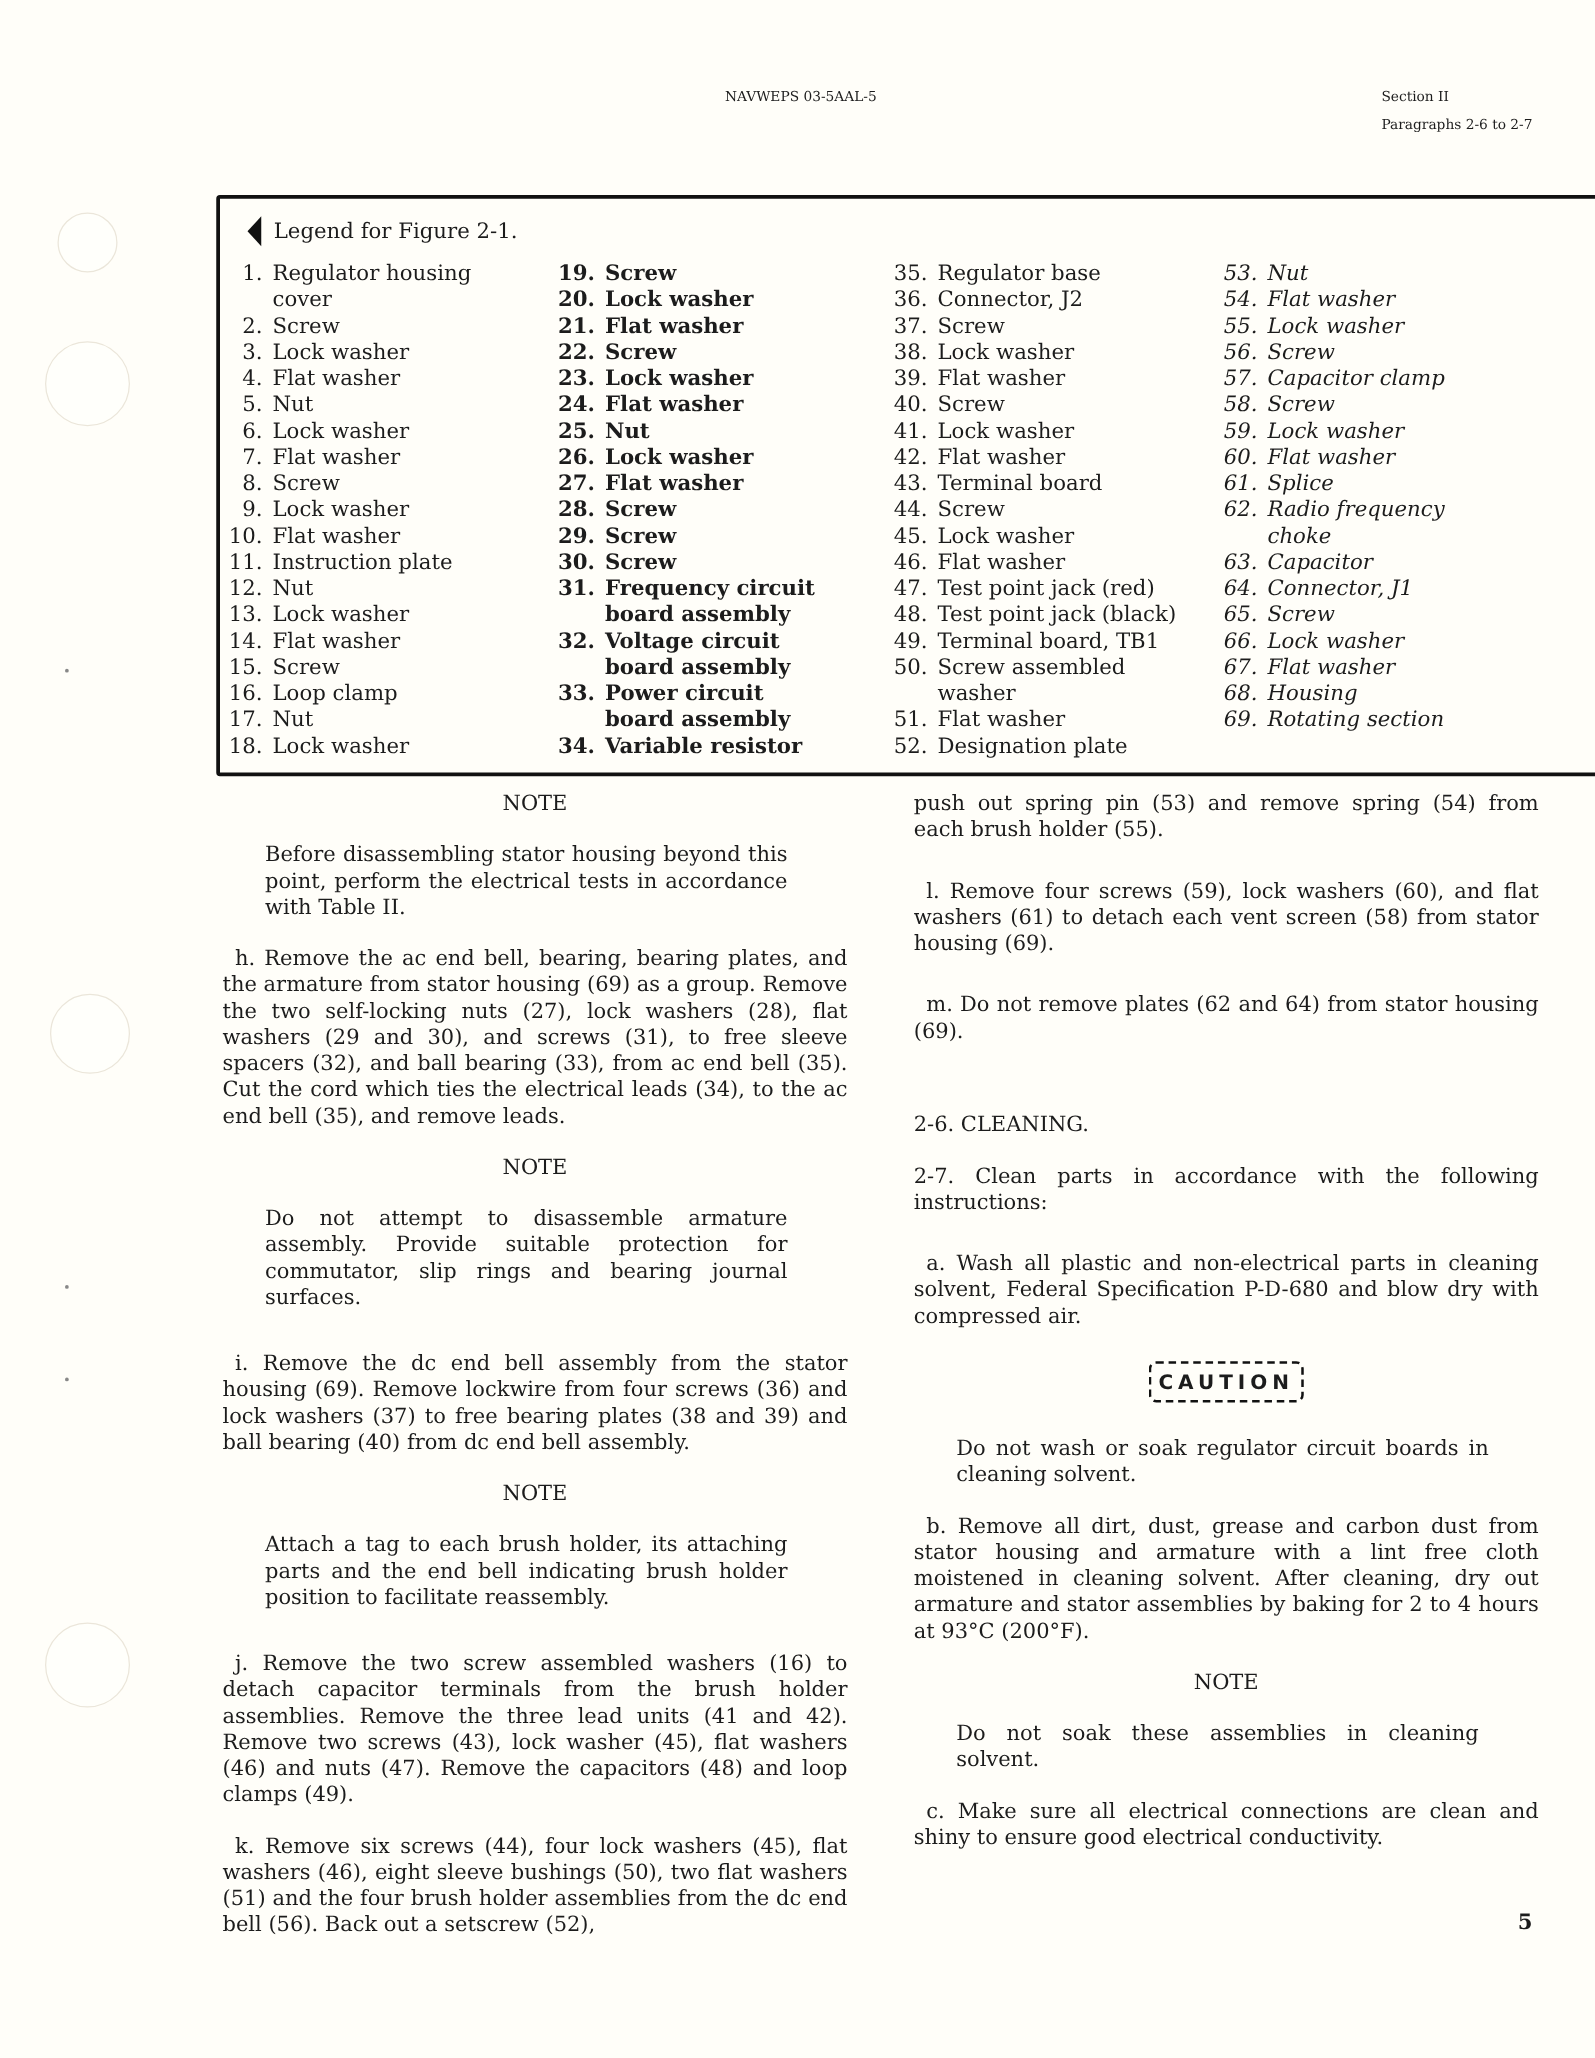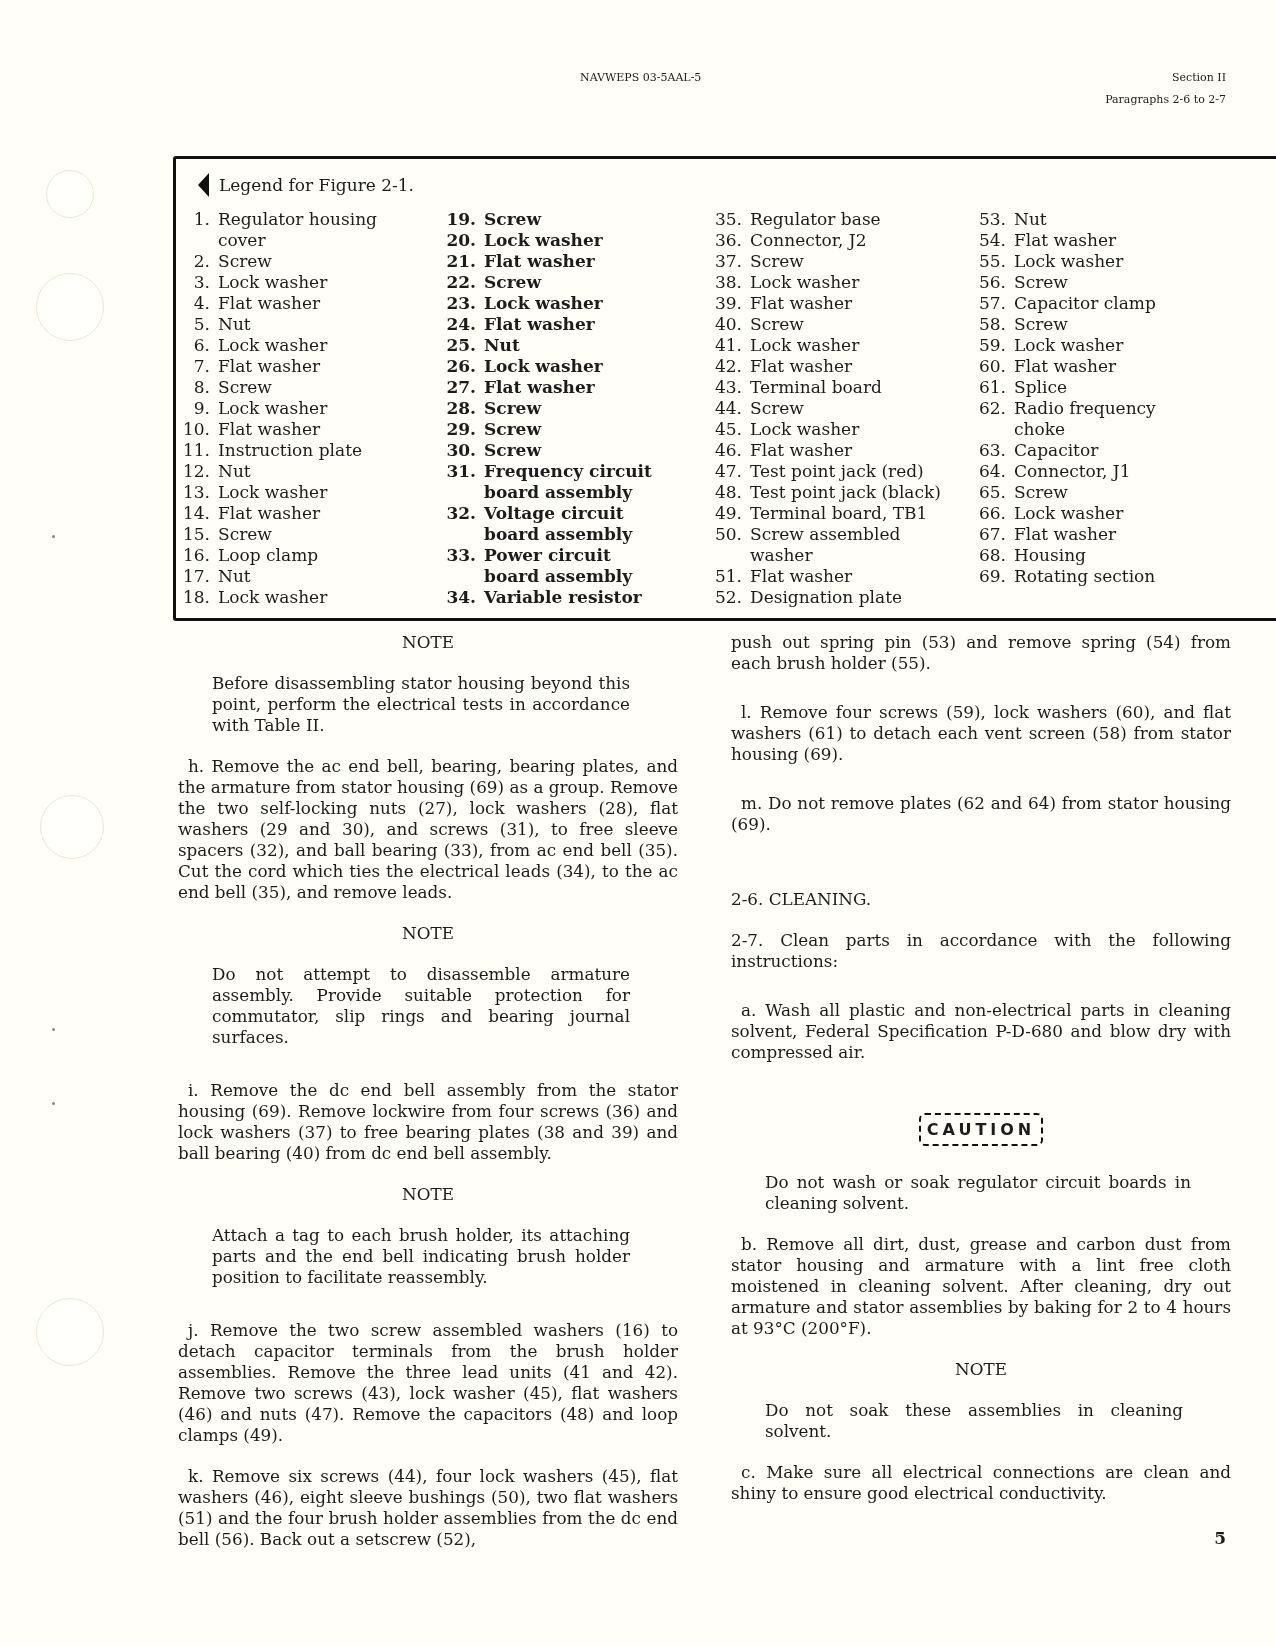--- a/index.html
+++ b/index.html
@@ -6,21 +6,21 @@
   body {
     width: 1276px; height: 1646px; position: relative; overflow: hidden;
     background: #fffef9;
     font-family: "DejaVu Serif", "Liberation Serif", serif;
     color: #1c1c1c;
   }
   .punch { position: absolute; border: 1px solid #ebe6da; border-radius: 50%; background: #fffffb; }
   .dot { position: absolute; width: 3px; height: 3px; border-radius: 50%; background: #888; }
   .hdr { position: absolute; font-size: 11px; line-height: 22px; }
   #hdr-doc { left: 580px; top: 67px; }
-  #hdr-right { right: 50px; top: 67px; text-align: right; }
+  #hdr-right { right: 50px; top: 67px; text-align: left; }
 
   .legend {
     position: absolute; left: 173px; top: 156px; width: 1192px; height: 465px;
     border: 3px solid #111; border-radius: 3px; box-sizing: border-box;
   }
   .legend-title { position: absolute; left: 22px; top: 14px; font-size: 17px; display: flex; align-items: center; gap: 10px; }
   .legend-arrow { width: 0; height: 0; border-top: 12px solid transparent; border-bottom: 12px solid transparent; border-right: 11px solid #111; }
   .lcol { position: absolute; top: 50px; font-size: 17px; line-height: 21px; }
   .lrow { display: flex; }
   .lnum { width: 44px; text-align: right; padding-right: 8px; white-space: nowrap; }
@@ -29,21 +29,21 @@
   .col { position: absolute; font-size: 16.8px; line-height: 21px; text-align: justify; }
   #col-left { left: 178px; top: 632px; width: 500px; }
   #col-right { left: 731px; top: 632px; width: 500px; }
   .note-h { text-align: center; margin: 0; }
   .note-b { margin: 0 48px 0 34px; text-align: justify; }
   .para { margin: 0; text-indent: 10px; }
   .sp { height: 20px; }
   .caution-wrap { display: flex; justify-content: center; }
   .caution {
     display: inline-block; padding: 4px 6px; border: 2px dashed #111; border-radius: 6px;
-    font-family: "DejaVu Sans", sans-serif; font-weight: bold; font-size: 16px; letter-spacing: 4px; margin-top: 24px;
+    font-family: "DejaVu Sans", sans-serif; font-weight: bold; font-size: 16px; letter-spacing: 4px;
   }
   .pagenum { position: absolute; right: 50px; top: 1528px; font-size: 17px; font-weight: bold; }
 </style>
 </head>
 <body>
 
 <div class="punch" style="left:46px;top:170px;width:46px;height:46px;"></div>
 <div class="punch" style="left:36px;top:273px;width:66px;height:66px;"></div>
 <div class="punch" style="left:40px;top:795px;width:62px;height:62px;"></div>
 <div class="punch" style="left:36px;top:1298px;width:66px;height:66px;"></div>
@@ -289,21 +289,21 @@
       </div>
       <div class="lrow">
         <span class="lnum">51.</span>
         <span class="ltxt">Flat washer</span>
       </div>
       <div class="lrow">
         <span class="lnum">52.</span>
         <span class="ltxt">Designation plate</span>
       </div>
     </div>
-  <div class="lcol" style="left:786px;">
+  <div class="lcol" style="left:786px;font-style:italic;">
       <div class="lrow">
         <span class="lnum">53.</span>
         <span class="ltxt">Nut</span>
       </div>
       <div class="lrow">
         <span class="lnum">54.</span>
         <span class="ltxt">Flat washer</span>
       </div>
       <div class="lrow">
         <span class="lnum">55.</span>

